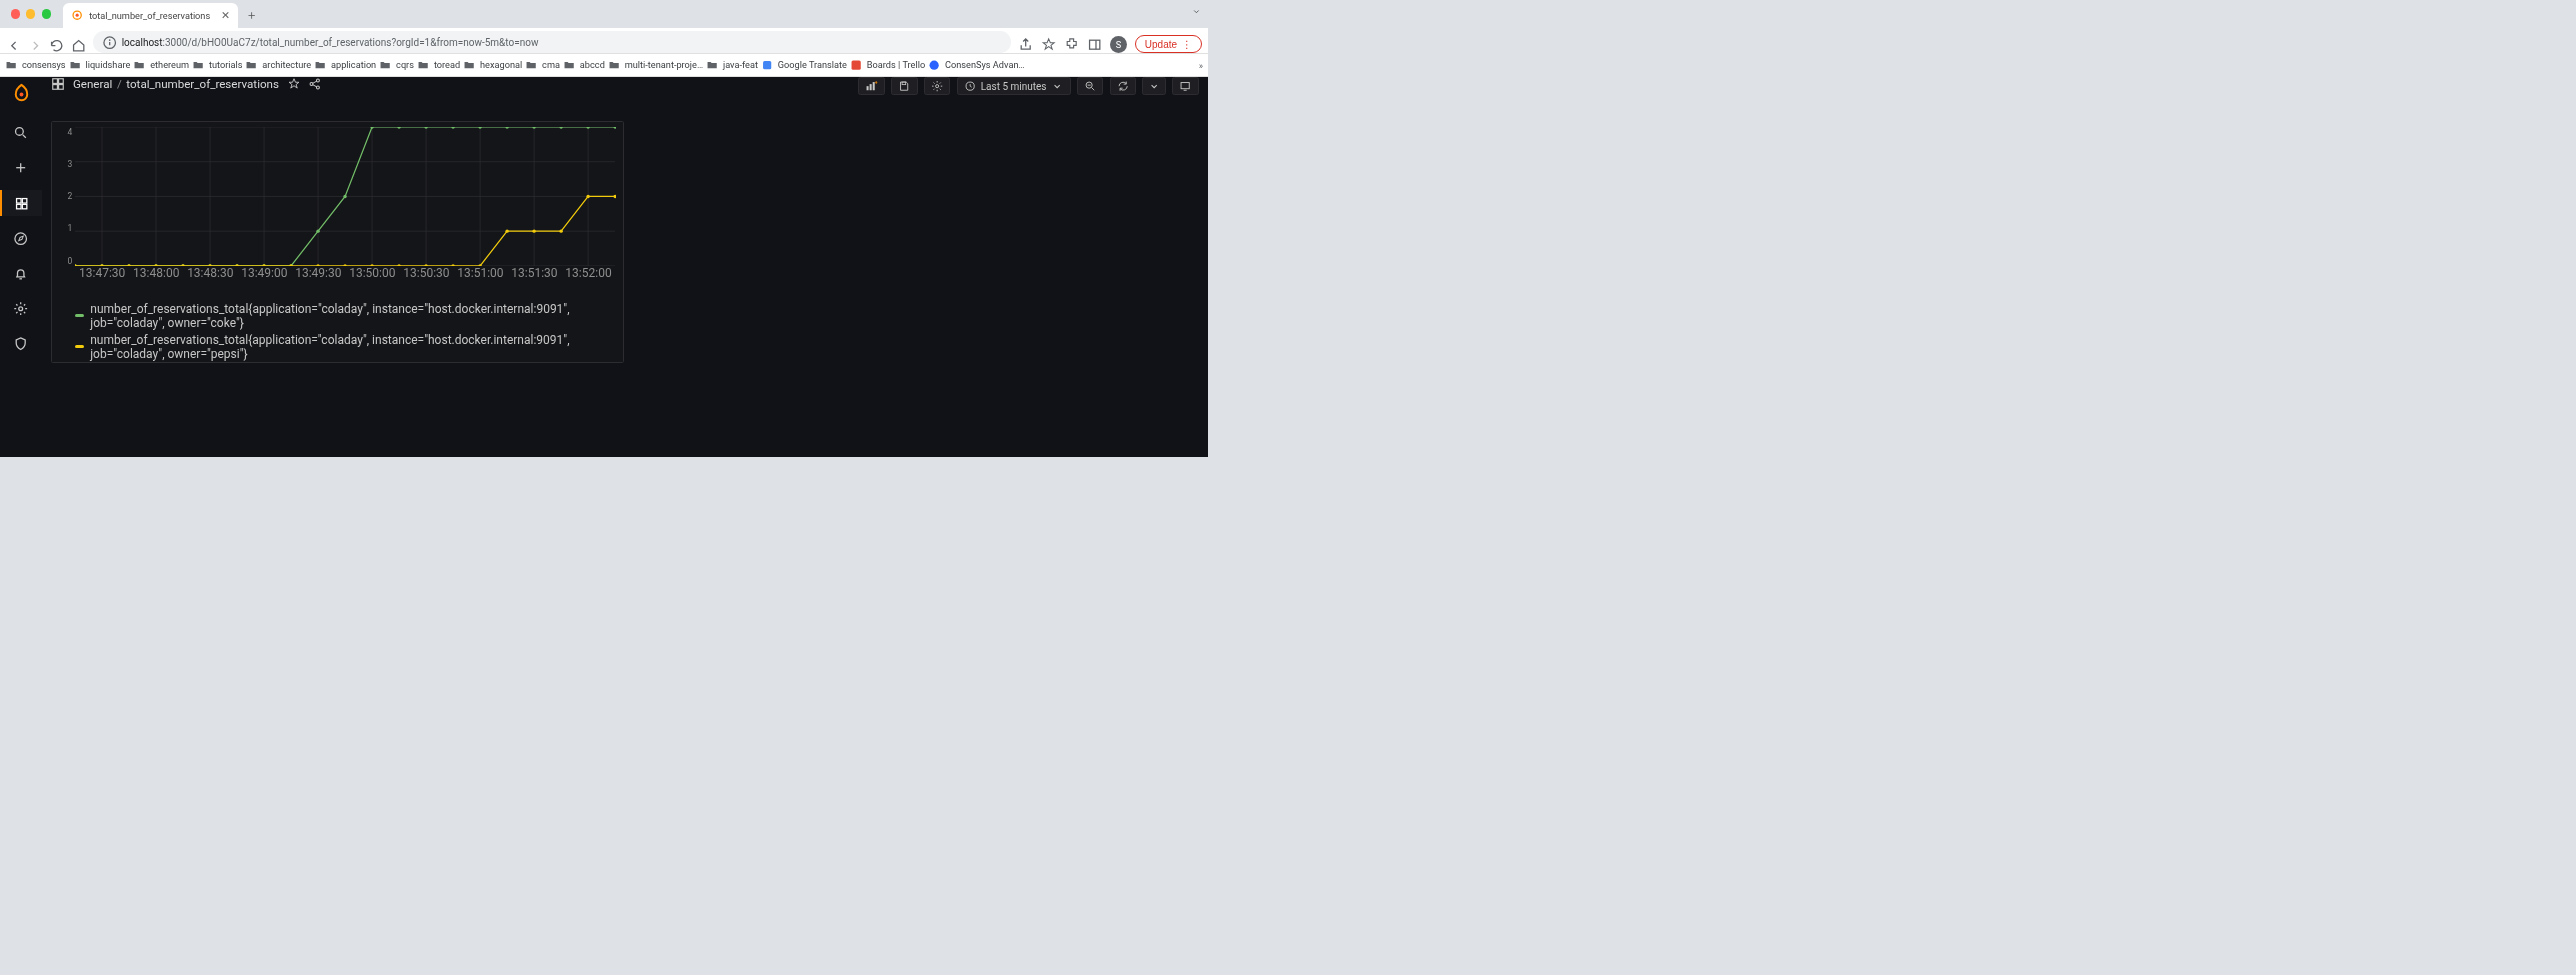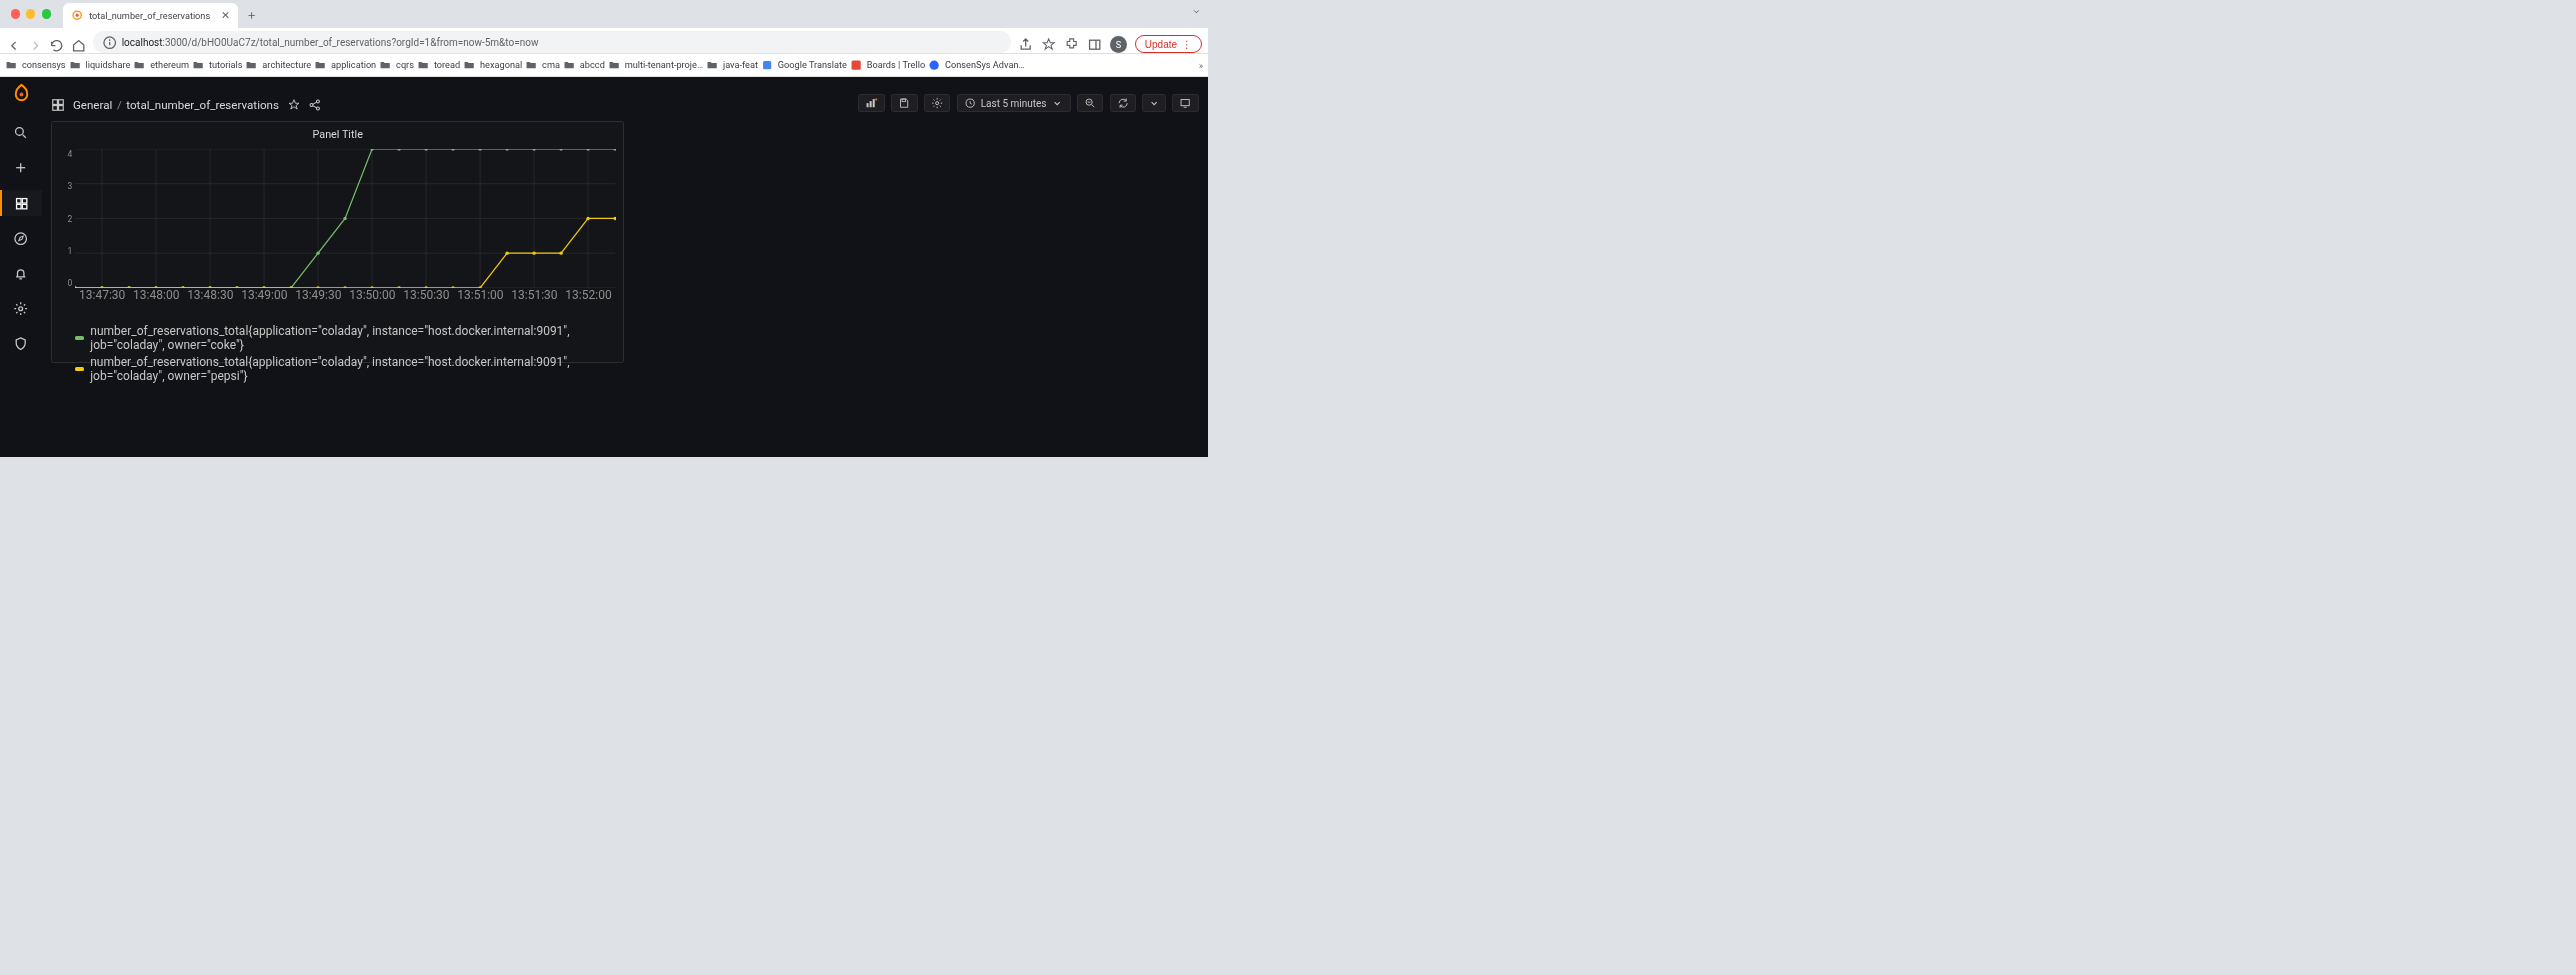--- a/index.html
+++ b/index.html
@@ -73,21 +73,21 @@
       width:42px; background:#111217; display:flex; flex-direction:column;
       align-items:center; padding-top:6.2px; gap:9.2px;
     }
     .sb-logo { width:23px; height:23px; display:inline-flex; align-items:center; justify-content:center; margin-bottom:4.6px;}
     .sb-icon { width:26px; height:26px; display:inline-flex; align-items:center; justify-content:center; color:#c7c7c7; border-radius:2.3px; }
     .sb-icon.active { border-left:2.3px solid #ff8f00; padding-left:0; color:#fff; background:rgba(255,255,255,0.03); width:42px; border-radius:0;}
     .sb-icon svg { width:15.4px; height:15.4px; }
 
     .main { flex:1; display:flex; flex-direction:column; background:#111217; }
     .topbar {
-      height:35px; display:flex; align-items:flex-end; padding:0 9.2px; gap:7.7px;
+      height:35px; display:flex; align-items:flex-start; padding:0 9.2px; gap:7.7px;
       color:#d8d9da; font-size:11.6px;
     }
     .tb-left { display:flex; align-items:center; gap:7.7px; }
     .tb-right { margin-left:auto; display:flex; align-items:center; gap:6.2px; }
     .tb-btn {
       height:18px; min-width:23px; background:#1f1f23; border:0.8px solid #2c2c31;
       border-radius:2.3px; color:#c7c7c7; display:inline-flex; align-items:center;
       justify-content:center; padding:0 6.2px; font-size:10px; gap:4.6px;
     }
     .tb-btn svg { width:12.3px; height:12.3px; }
@@ -471,21 +471,20 @@
           <svg viewBox="0 0 24 24">
               <rect x="4" y="5" width="16" height="12" stroke="currentColor" stroke-width="1.8" fill="none"></rect>
               <line x1="9" y1="20" x2="15" y2="20" stroke="currentColor" stroke-width="1.8"></line>
             </svg>
         </span>
       </div>
     </div>
 
     <div class="content">
       <div class="panel">
-        <div class="panel-title">Panel Title</div>
         <div class="chart-wrap">
           <div class="y-axis" id="y-axis">
               <span>4</span>
               <span>3</span>
               <span>2</span>
               <span>1</span>
               <span>0</span>
             </div>
           <div class="plot">
             <svg id="plot-svg" viewBox="0 0 700 180" preserveAspectRatio="none">

